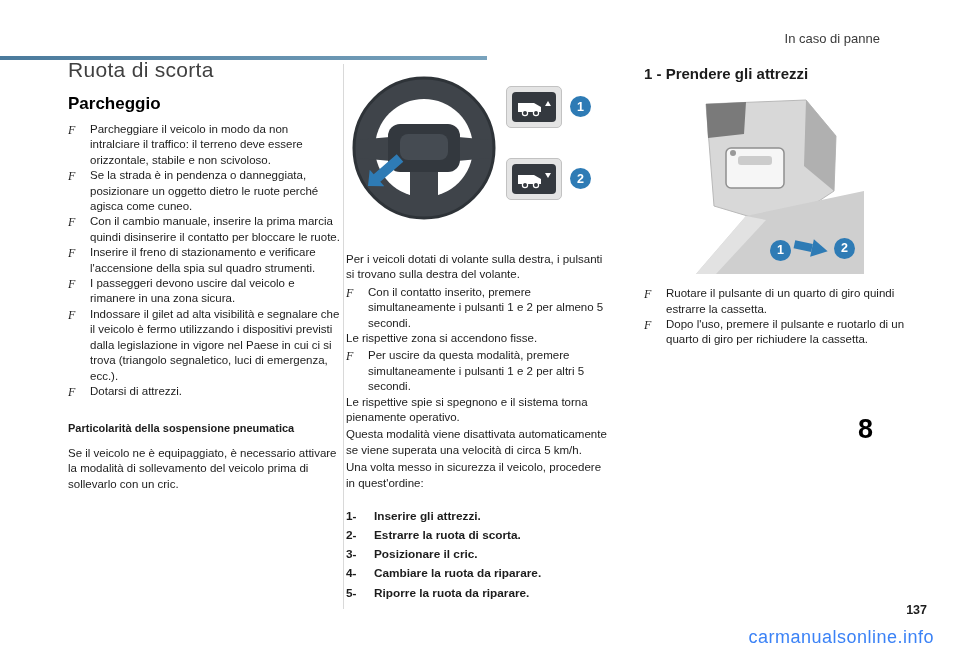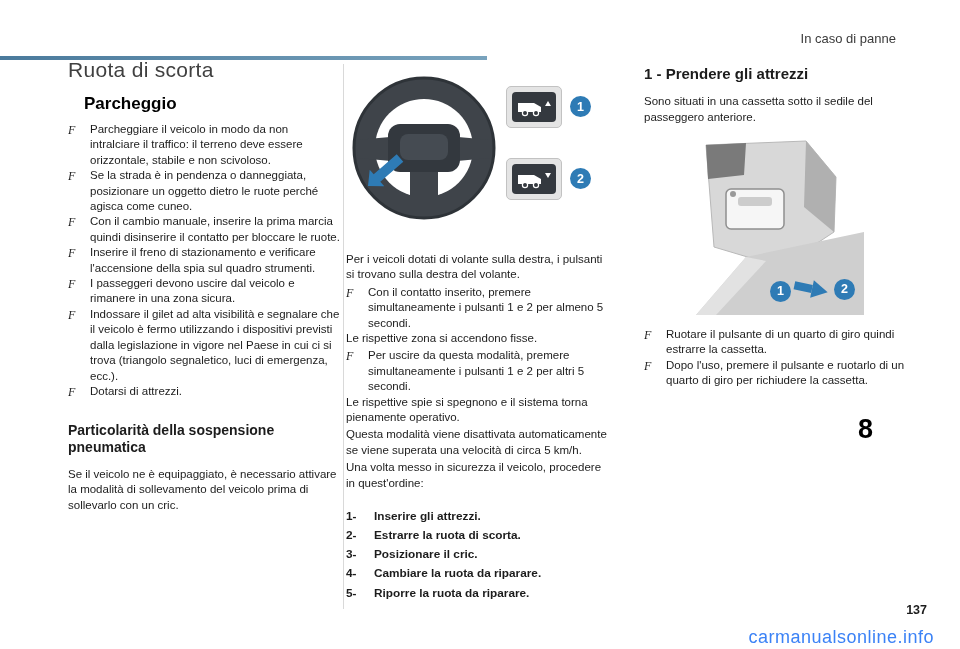--- a/index.html
+++ b/index.html
@@ -1,32 +1,32 @@
 <!DOCTYPE html>
 <html><head>
 <meta charset="utf-8">
 <style>
   html,body { margin:0; padding:0; background:#fff; }
   .page { position:relative; width:960px; height:649px; background:#ffffff; overflow:hidden;
           font-family:"Liberation Sans", sans-serif; color:#1c1c1c; }
 
-  .header-label { position:absolute; top:31px; right:64px; font-size:13px; color:#3a3a3a;padding-left:20px; }
+  .header-label { position:absolute; top:31px; right:80px; font-size:13px; color:#3a3a3a;padding-left:20px; }
   .header-rule { position:absolute; top:56px; left:0; width:487px; height:4px;
                  background:linear-gradient(90deg,#4a7a9c,#79a3bd); }
   .col-divider { position:absolute; left:343px; top:64px; width:1px; height:545px; background:#d9d9d9; }
 
   
   .col-left { position:absolute; left:68px; top:58px; width:272px; }
   .doc-title { font-size:21px; color:#404040; letter-spacing:.3px; }
-  .h-parcheggio { font-size:17px; font-weight:bold; color:#000; margin:12px 16px 8px; }
+  .h-parcheggio { font-size:17px; font-weight:bold; color:#000; margin:12px 0 8px; }
   .bullet { display:flex; font-size:11.5px; line-height:1.34; }
   .ptr { flex:0 0 22px; width:22px; font-family:"Liberation Serif", serif; font-style:italic;
          font-size:12px; color:#222; }
   .btxt { flex:1; }
-  .h-sub { font-size:14px; font-weight:bold; line-height:1.25; margin:22px 0 10px; }
+  .h-sub { font-size:11px; font-weight:bold; line-height:1.25; margin:22px 0 10px; }
   .body-text { font-size:11.5px; line-height:1.34; margin:0; }
 
   
   .fig-wheel-wrap { position:absolute; left:348px; top:62px; width:258px; height:182px; }
   .wheel-svg { position:absolute; left:0; top:0; }
   .panel { position:absolute; width:56px; height:42px; background:#e4e4e4; border:1px solid #c2c2c2;
            border-radius:5px; box-sizing:border-box; display:flex; align-items:center; justify-content:center; }
   .panel-inner { width:44px; height:30px; background:#34393f; border-radius:4px;
                  display:flex; align-items:center; justify-content:center; }
   .panel-1 { left:158px; top:24px; }
@@ -179,21 +179,20 @@
       </div>
       <div class="step">
         <span class="step-num">5-</span>
         <span>Riporre la ruota da riparare.</span>
       </div>
     </div>
   </div>
 
   <div class="col-right">
     <div class="h-right">1 - Prendere gli attrezzi</div>
-    <p class="body-text">Sono situati in una cassetta sotto il sedile del passeggero anteriore.</p>
 
     <div class="fig-seat">
       <svg width="180" height="182" viewBox="0 0 180 182">
         <polygon points="20,8 120,4 150,40 148,95 95,130 28,110" fill="#d8d8d8" stroke="#b8b8b8" stroke-width="1"></polygon>
         <polygon points="20,8 60,6 58,38 22,42" fill="#7a7a7a"></polygon>
         <polygon points="120,4 150,40 148,95 118,70" fill="#b0b0b0"></polygon>
         <polygon points="10,178 60,120 178,95 178,178" fill="#cfcfcf"></polygon>
         <polygon points="10,178 60,120 80,124 30,178" fill="#e2e2e2"></polygon>
         <rect x="40" y="52" width="58" height="40" rx="5" fill="#f6f6f6" stroke="#8f8f8f" stroke-width="1.5"></rect>
         <rect x="52" y="60" width="34" height="9" rx="3" fill="#cccccc"></rect>

